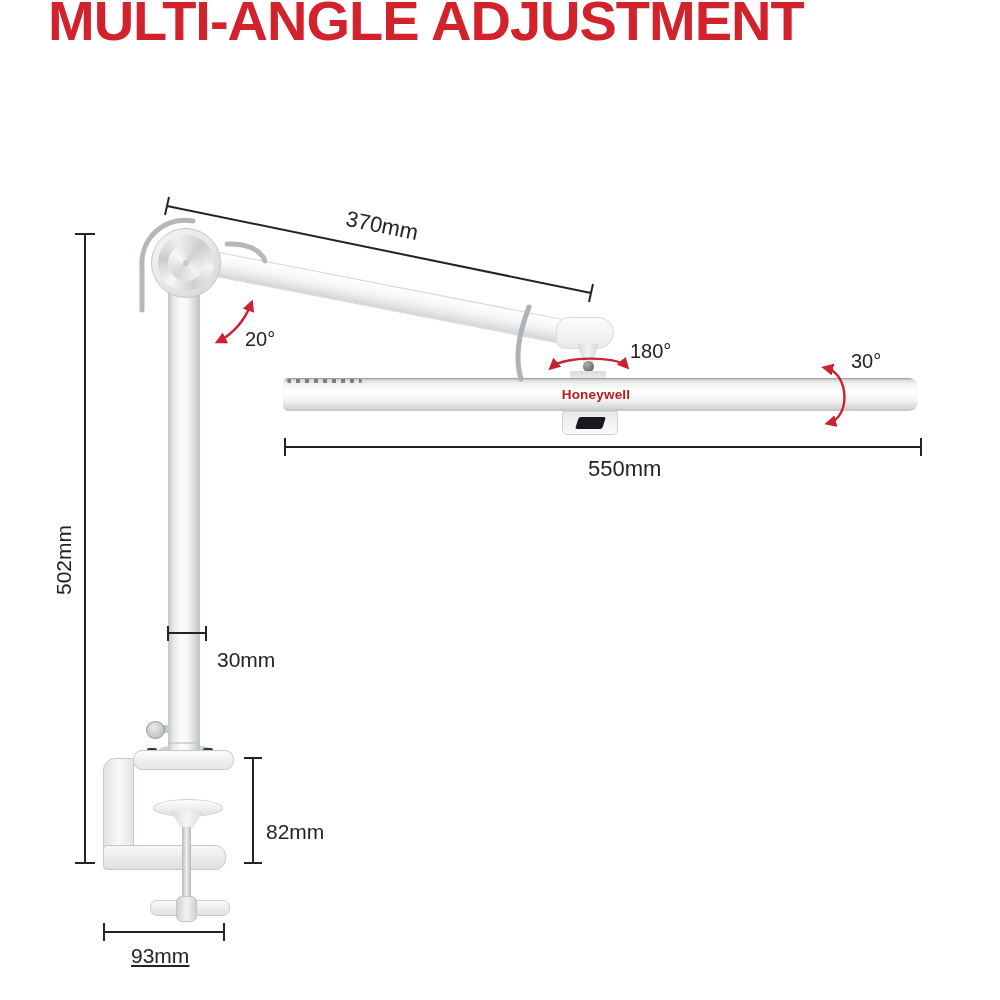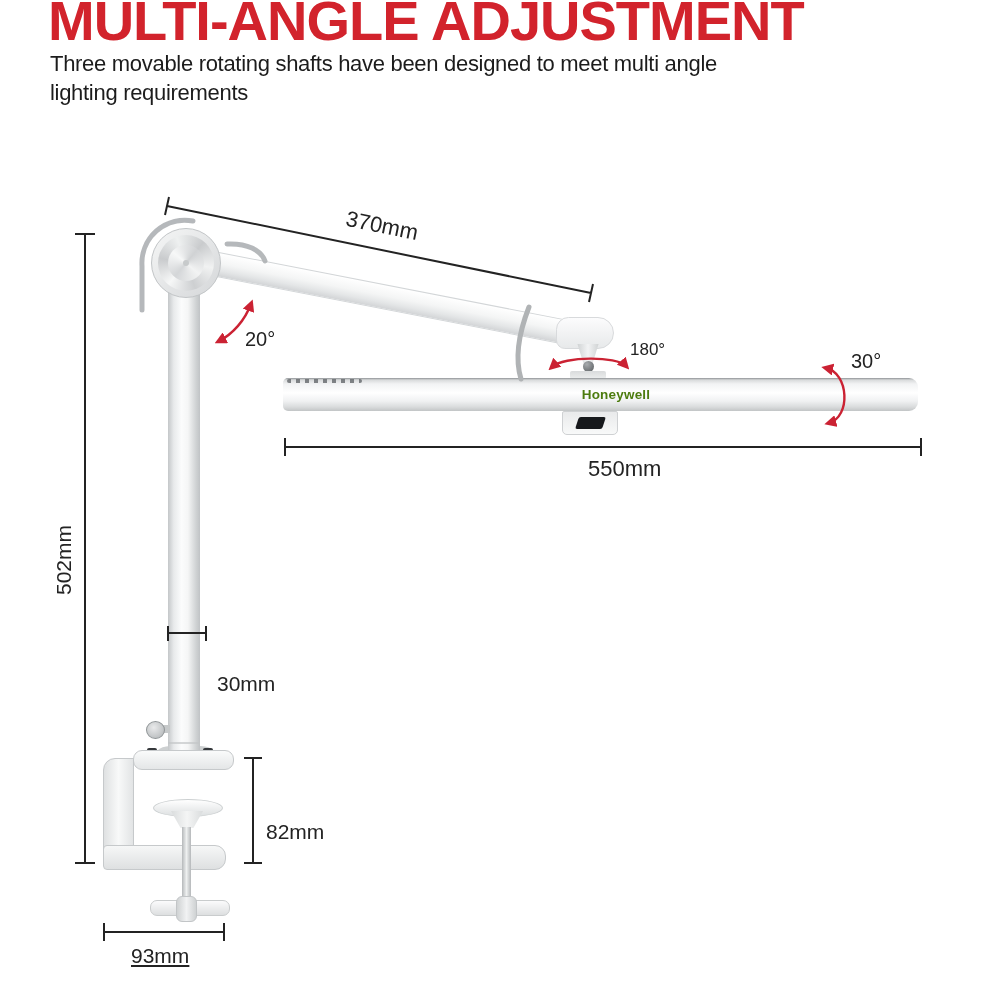--- a/index.html
+++ b/index.html
@@ -34,22 +34,22 @@
         clip-path:polygon(2% 0,98% 0,70% 100%,30% 100%);
         background:linear-gradient(90deg,#cfd2d3,#f2f3f4 50%,#cfd2d3);}
   .head-ball{left:583px;top:361px;width:11px;height:11px;border-radius:50%;z-index:3;
         background:radial-gradient(circle at 35% 30%,#a8acaf,#55595c);}
   .head-base{left:570px;top:371px;width:36px;height:8px;border-radius:2px;z-index:3;
         background:linear-gradient(180deg,#d9dbdc,#eceeee);}
   .bar{left:283px;top:378px;width:635px;height:33px;border-radius:5px 9px 9px 5px;z-index:3;
         background:linear-gradient(180deg,#8f9396 0%,#d8dadb 6%,#f2f3f4 18%,#ffffff 45%,#f0f1f2 70%,#d9dbdc 88%,#c2c5c6 100%);}
   .bar-dashes{left:4px;top:1px;width:75px;height:4px;opacity:.8;border-radius:2px;
         background:repeating-linear-gradient(90deg,#64686b 0 4px,transparent 4px 9px);}
-  .brand{left:560px;top:387px;width:112px;text-align:center;font-size:13.5px;font-weight:bold;
-        color:#4d7c0f;letter-spacing:.2px;z-index:4;}
+  .brand{left:540px;top:387px;width:112px;text-align:center;font-size:13.5px;font-weight:bold;
+        color:#b91c1c;letter-spacing:.2px;z-index:4;}
   .panel{left:562px;top:411px;width:54px;height:22px;border-radius:2px 2px 5px 5px;z-index:3;
         background:linear-gradient(180deg,#e9eaeb,#f8f9f9);border:1px solid #cfd1d3;}
   .panel-win{left:14px;top:5px;width:27px;height:12px;background:#17191c;border-radius:2px;
         transform:skewX(-18deg);}
   
   .clamp-plate{left:133px;top:750px;width:99px;height:18px;border-radius:9px;z-index:3;
         background:linear-gradient(180deg,#fafbfb,#e4e6e7);border:1px solid #c6c9cb;}
   .clamp-collar{left:158px;top:745px;width:55px;height:11px;border-radius:50%;background:#cdd0d1;z-index:2;}
   .clamp-screw-l{left:147px;top:748px;width:10px;height:5px;background:#35383b;border-radius:2px;z-index:3;}
   .clamp-screw-r{left:203px;top:748px;width:10px;height:5px;background:#35383b;border-radius:2px;z-index:3;}
@@ -71,33 +71,32 @@
         background:linear-gradient(180deg,#fbfbfc,#dddfe0);border:1px solid #c9cccd;}
   .handle-boss{left:176px;top:896px;width:19px;height:24px;border-radius:6px;z-index:4;
         background:linear-gradient(90deg,#cfd2d3,#f1f2f3 50%,#cfd2d3);border:1px solid #c2c5c7;}
   
   .overlay{position:absolute;left:0;top:0;width:1000px;height:1000px;z-index:5;pointer-events:none;}
   
   .lbl-370{left:312px;top:213px;width:140px;text-align:center;transform:rotate(11.5deg);font-size:22px;}
   .lbl-550{left:588px;top:456px;font-size:22px;}
   .lbl-502{left:64px;top:560px;transform:translate(-50%,-50%) rotate(-90deg);}
   .lbl-45{left:245px;top:328px;font-size:20px;}
-  .lbl-180{left:630px;top:340px;font-size:17px;}
+  .lbl-180{left:630px;top:340px;font-size:20px;}
   .lbl-30d{left:851px;top:350px;font-size:20px;}
-  .lbl-30mm{left:217px;top:672px;}
+  .lbl-30mm{left:217px;top:648px;}
   .lbl-82{left:266px;top:806px;margin-top:14px;}
   .lbl-93{left:131px;top:944px;text-decoration:underline;}
 </style>
 </head>
 <body>
 
 <div class="stage">
 
   <div class="title">MULTI-ANGLE ADJUSTMENT</div>
-  <div class="subtitle">Three movable rotating shafts have been designed to meet multi angle lighting requirements</div>
 
   <div class="abs pole"></div>
   <div class="abs pole-seam"></div>
   <div class="abs elbow-outer"></div>
   <div class="abs elbow-mid"></div>
   <div class="abs elbow-inner"></div>
   <div class="abs elbow-dot"></div>
 
   <div class="abs arm"></div>
   <div class="abs head"></div>

